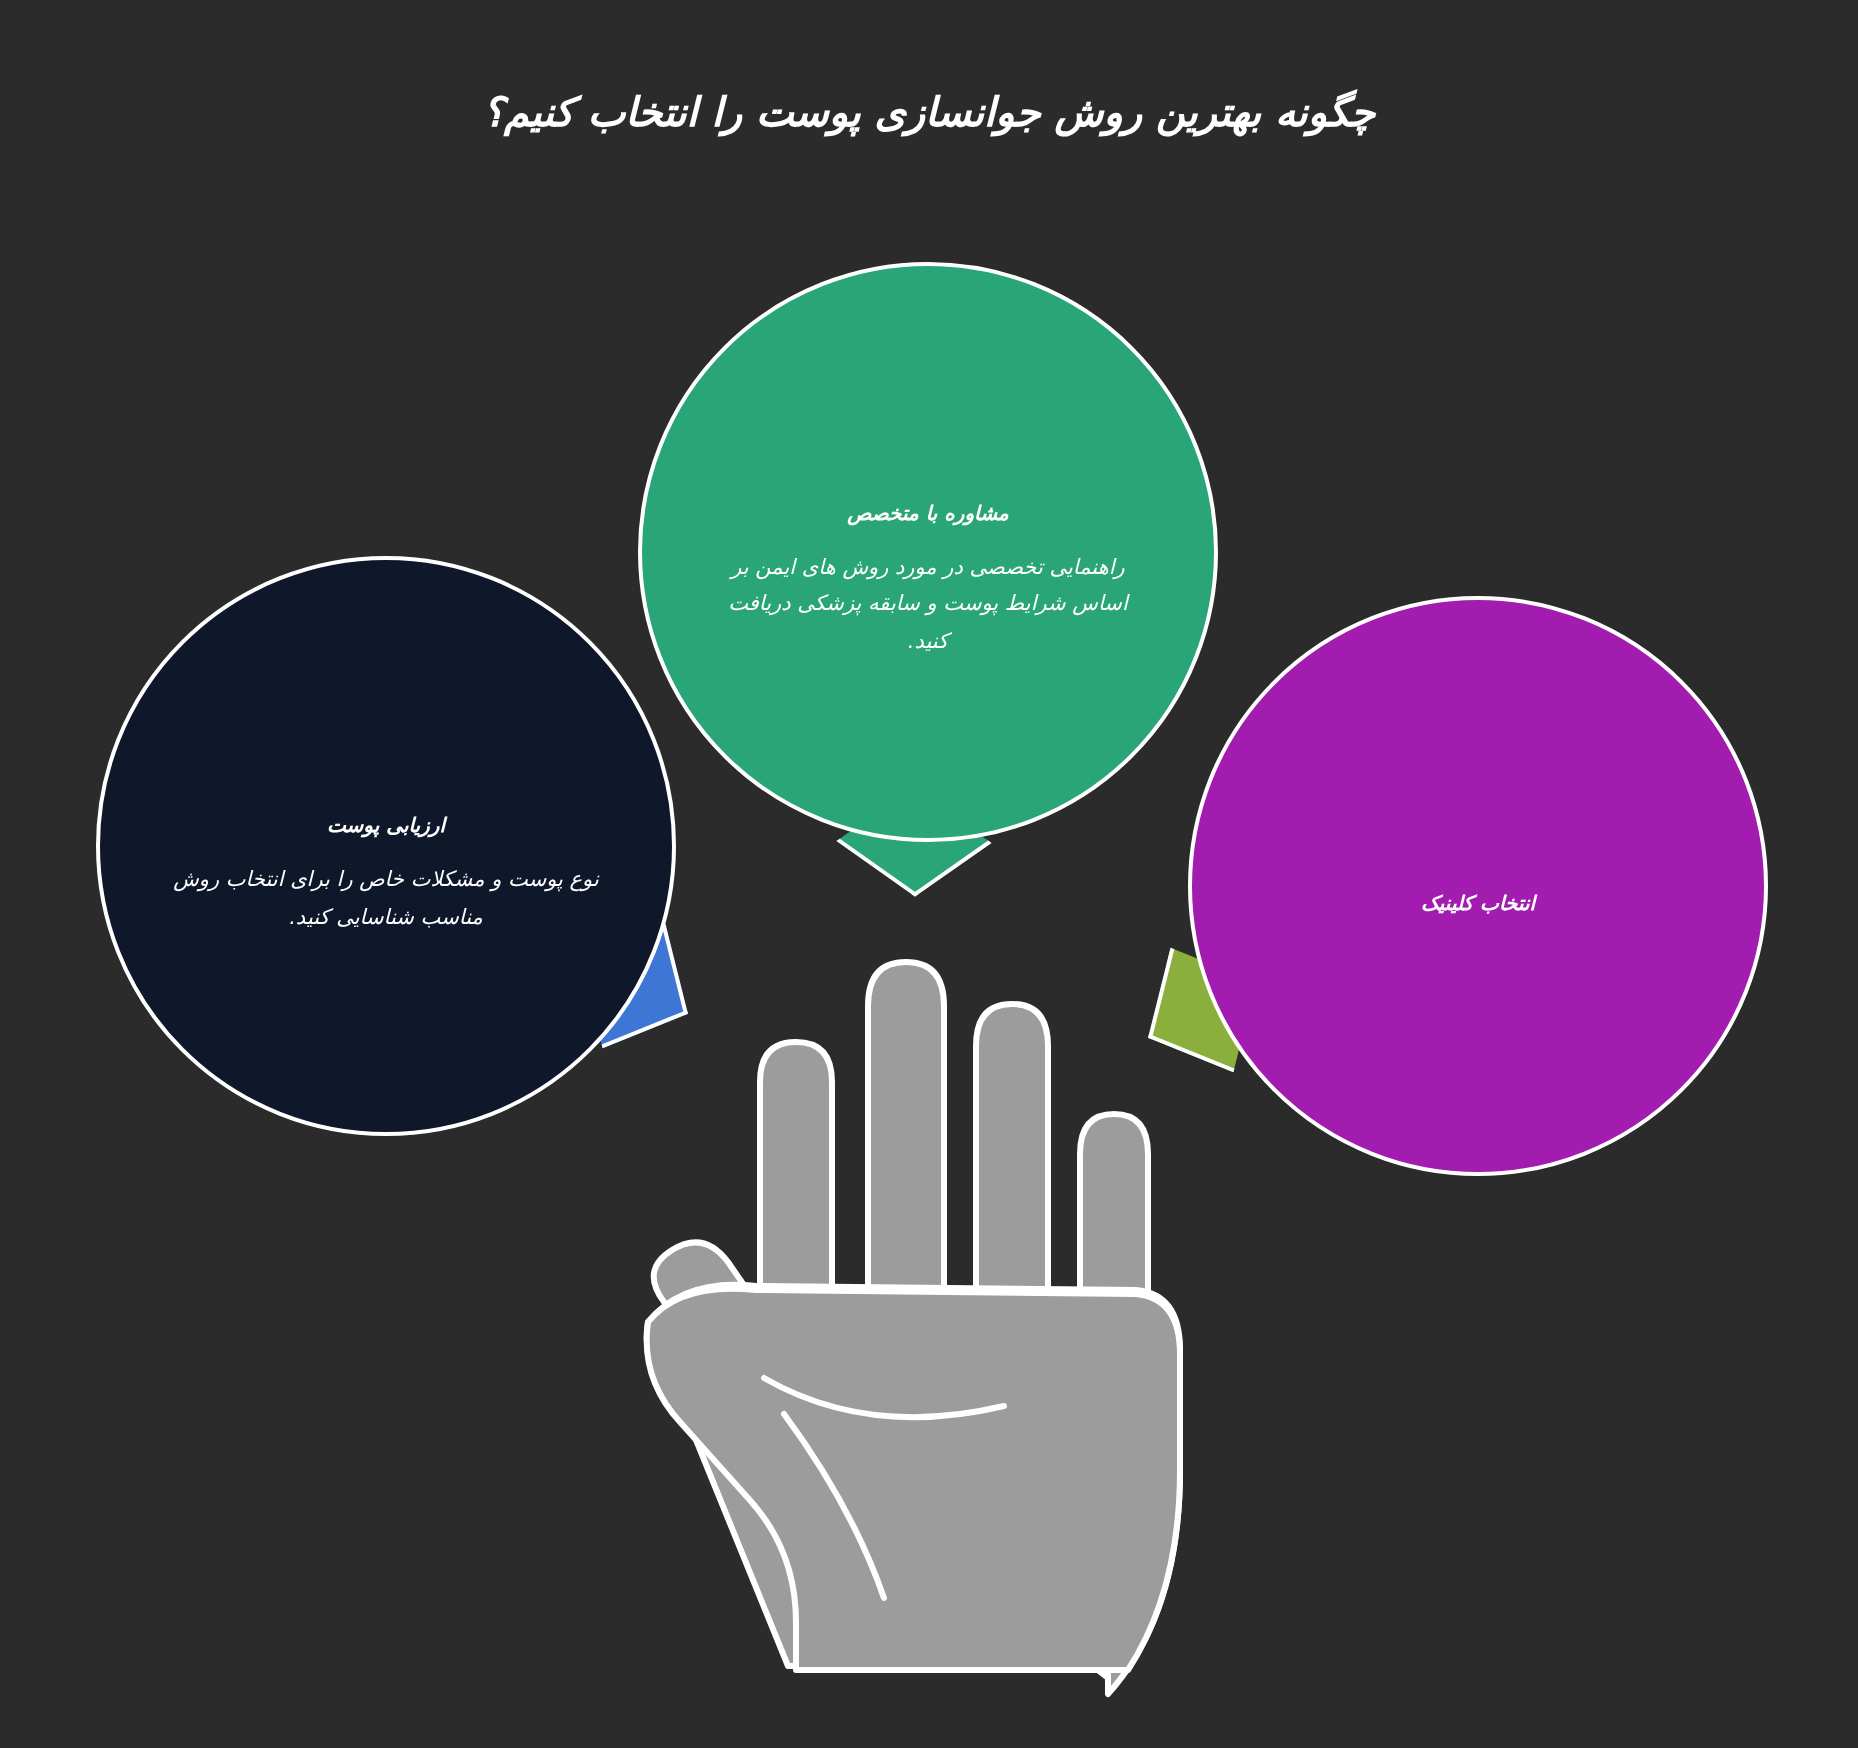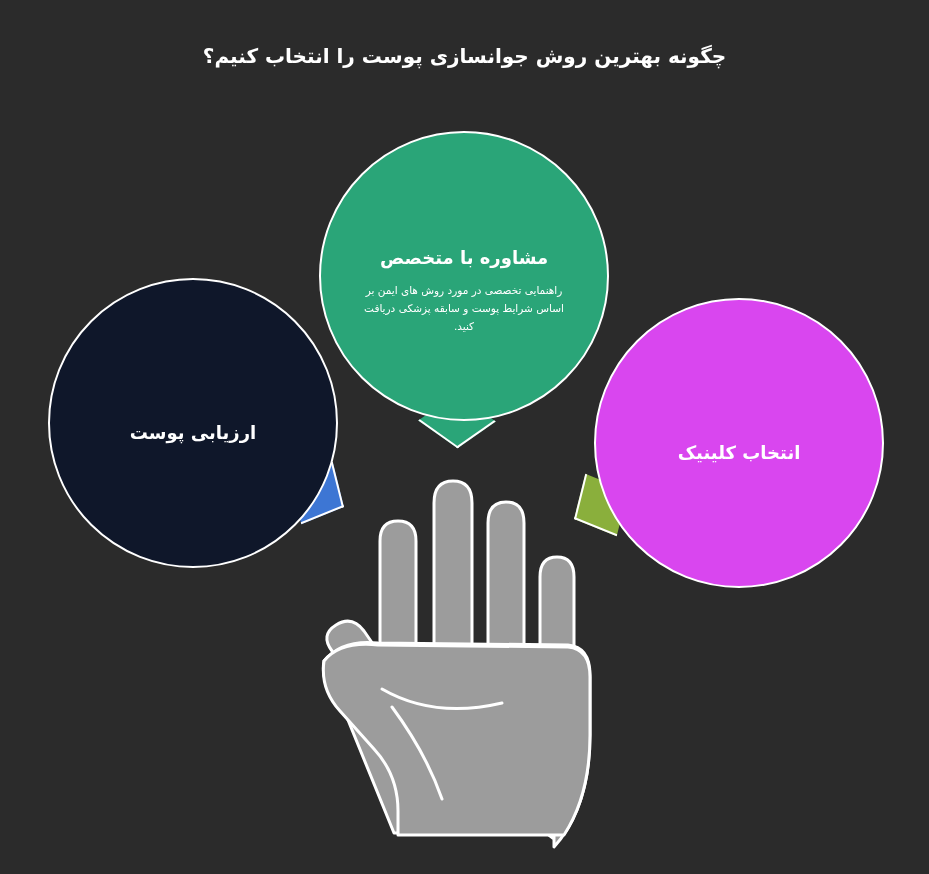--- a/index.html
+++ b/index.html
@@ -13,20 +13,21 @@
     overflow: hidden;
     font-family: "DejaVu Sans", "Liberation Sans", sans-serif;
     color: #ffffff;
     position: relative;
   }
   #stage {
     position: relative;
     width: 929px;
     height: 874px;
     background: #2b2b2b;
+    font-style: italic;
   }
   #page-title {
     position: absolute;
     top: 44px;
     left: 0;
     width: 929px;
     text-align: center;
     font-size: 20px;
     font-weight: bold;
     color: #ffffff;
@@ -51,21 +52,21 @@
     box-sizing: border-box;
     display: flex;
     flex-direction: column;
     align-items: center;
     justify-content: center;
     text-align: center;
     direction: rtl;
     padding: 0 34px;
   }
   .bubble .b-title {
-    font-size: 18px;
+    font-size: 10px;
     font-weight: bold;
     color: #ffffff;
     margin-bottom: 10px;
     line-height: 1.4;
     margin-top: 29px;
   }
   .bubble .b-body {
     font-size: 10.5px;
     color: #ffffff;
     line-height: 1.75;
@@ -87,21 +88,21 @@
     width: 290px;
     height: 290px;
     background: #2aa578;
   }
   
   #bubble-clinic-selection {
     left: 594px;
     top: 298px;
     width: 290px;
     height: 290px;
-    background: #d946ef;
+    background: #a21caf;
     justify-content: center;
   }
 
   
   .tail {
     position: absolute;
     width: 46px;
     height: 46px;
     box-sizing: border-box;
   }
@@ -168,20 +169,21 @@
     </svg>
   </div>
 
   <div class="tail" id="tail-blue"></div>
   <div class="tail" id="tail-olive"></div>
   <div class="tail" id="tail-green"></div>
 
   <div class="bubble" id="bubble-skin-assessment">
     <div class="bubble-body-wrap">
       <div class="b-title">ارزیابی پوست</div>
+      <div class="b-body">نوع پوست و مشکلات خاص را برای انتخاب روش مناسب شناسایی کنید.</div>
     </div>
   </div>
 
   <div class="bubble" id="bubble-specialist-consult">
     <div class="bubble-body-wrap">
       <div class="b-title">مشاوره با متخصص</div>
       <div class="b-body">راهنمایی تخصصی در مورد روش های ایمن بر اساس شرایط پوست و سابقه پزشکی دریافت کنید.</div>
     </div>
   </div>
 

